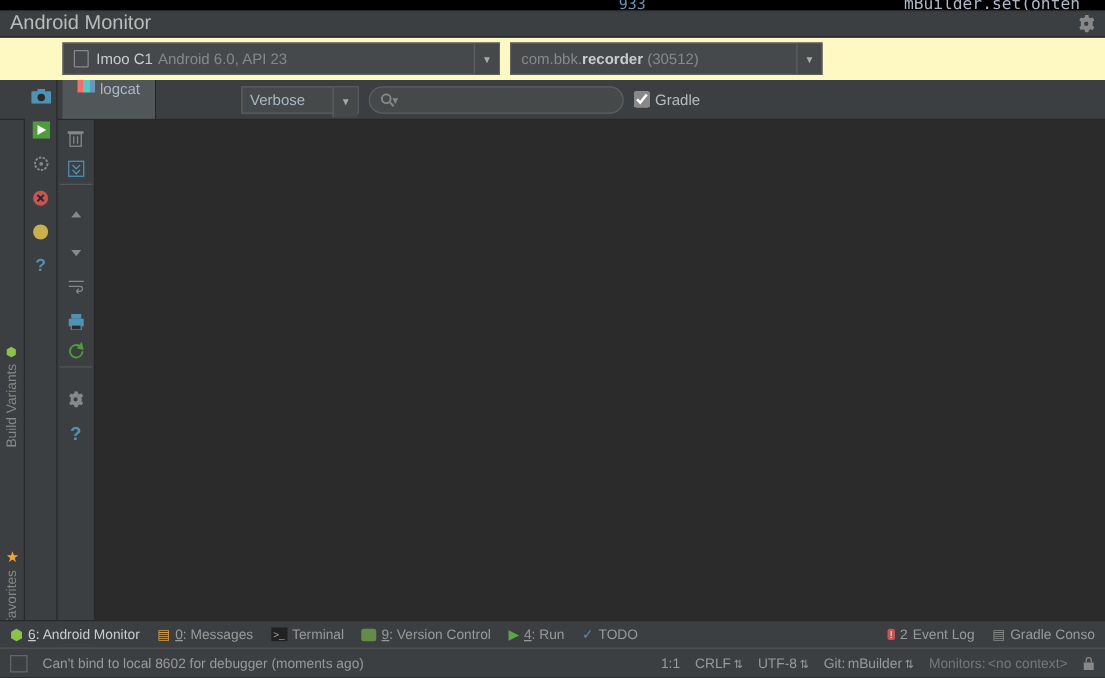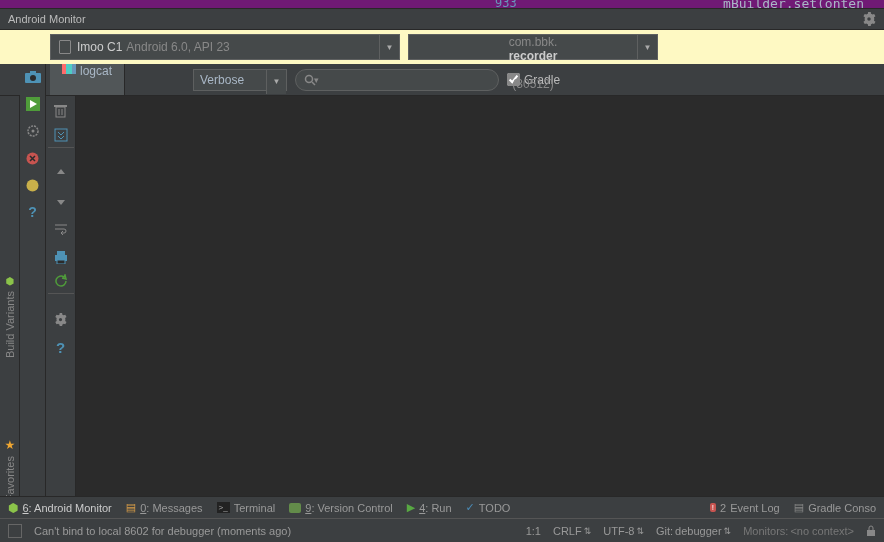--- a/index.html
+++ b/index.html
@@ -1,29 +1,29 @@
 <!DOCTYPE html>
 <html><head>
   <meta charset="utf-8">
   <style>
     * { margin: 0; padding: 0; box-sizing: border-box; font-family: "Segoe UI", Arial, sans-serif; }
     body { background: #2b2b2b; color: #a9b7c6; font-size: 12px; width: 884px; height: 542px; overflow: hidden; position: relative; }
     
-    .top-editor-fragment { height: 8px; background: #701a75; position: relative; overflow: hidden; text-decoration: underline; }
+    .top-editor-fragment { height: 8px; background: #000000; position: relative; overflow: hidden; text-decoration: underline; }
     .top-editor-text { position: absolute; right: 20px; top: -4px; color: #a9b7c6; font-family: monospace; font-size: 13px; }
     .top-editor-number { position: absolute; left: 495px; top: -4px; color: #6897bb; font-family: monospace; font-size: 12px; }
     
     .panel-header { height: 22px; background: #3c3f41; border-top: 1px solid #282828; border-bottom: 1px solid #282828; display: flex; align-items: center; padding: 0 8px; position: relative; }
-    .panel-title { color: #bbbbbb; font-size: 11px; }
+    .panel-title { color: #bbbbbb; font-size: 16px; }
     .panel-gear { position: absolute; right: 8px; top: 3px; color: #888; }
     
     .selector-row { height: 34px; background: #fef9c3; display: flex; align-items: center; padding: 4px 8px 4px 50px; gap: 8px; }
     .device-selector, .process-selector { height: 26px; background: #45494a; border: 1px solid #5e6060; display: flex; align-items: center; padding: 0 8px; position: relative; }
     .device-selector { width: 350px; }
-    .process-selector { width: 250px; flex-direction: column; }
+    .process-selector { width: 250px; }
     .dropdown-arrow { position: absolute; right: 0; top: 0; width: 20px; height: 24px; background: #45494a; border-left: 1px solid #5e6060; display: flex; align-items: center; justify-content: center; color: #aaa; font-size: 8px; }
     .device-icon { width: 12px; height: 14px; margin-right: 6px; border: 1px solid #888; border-radius: 1px; }
     .device-name { color: #cccccc; margin-right: 4px; }
     .device-info { color: #888; }
     .process-pkg { color: #888; }
     .process-name { color: #cccccc; font-weight: bold; }
     .process-pid { color: #888; }
     
     .filter-row { height: 32px; background: #3c3f41; display: flex; align-items: center; padding: 0 0 0 50px; gap: 8px; border-bottom: 1px solid #282828; }
     .tabs { display: flex; height: 100%; }
@@ -275,21 +275,21 @@
   <span class="status-item">
       <span>CRLF</span>
       <span class="updown">⇅</span>
     </span>
   <span class="status-item">
       <span>UTF-8</span>
       <span class="updown">⇅</span>
     </span>
   <span class="status-item">
       <span>Git: </span>
-      <span>debugger</span>
+      <span>mBuilder</span>
       <span class="updown">⇅</span>
     </span>
   <span class="status-item" style="color:#777">
       <span>Monitors: </span>
       <span>&lt;no context&gt;</span>
     </span>
   <span class="status-item" style="color:#888">
     <svg width="10" height="12" viewBox="0 0 10 12">
         <rect x="1" y="5" width="8" height="6" fill="currentColor"></rect>
         <path d="M3 5V3a2 2 0 014 0v2" fill="none" stroke="currentColor"></path>

